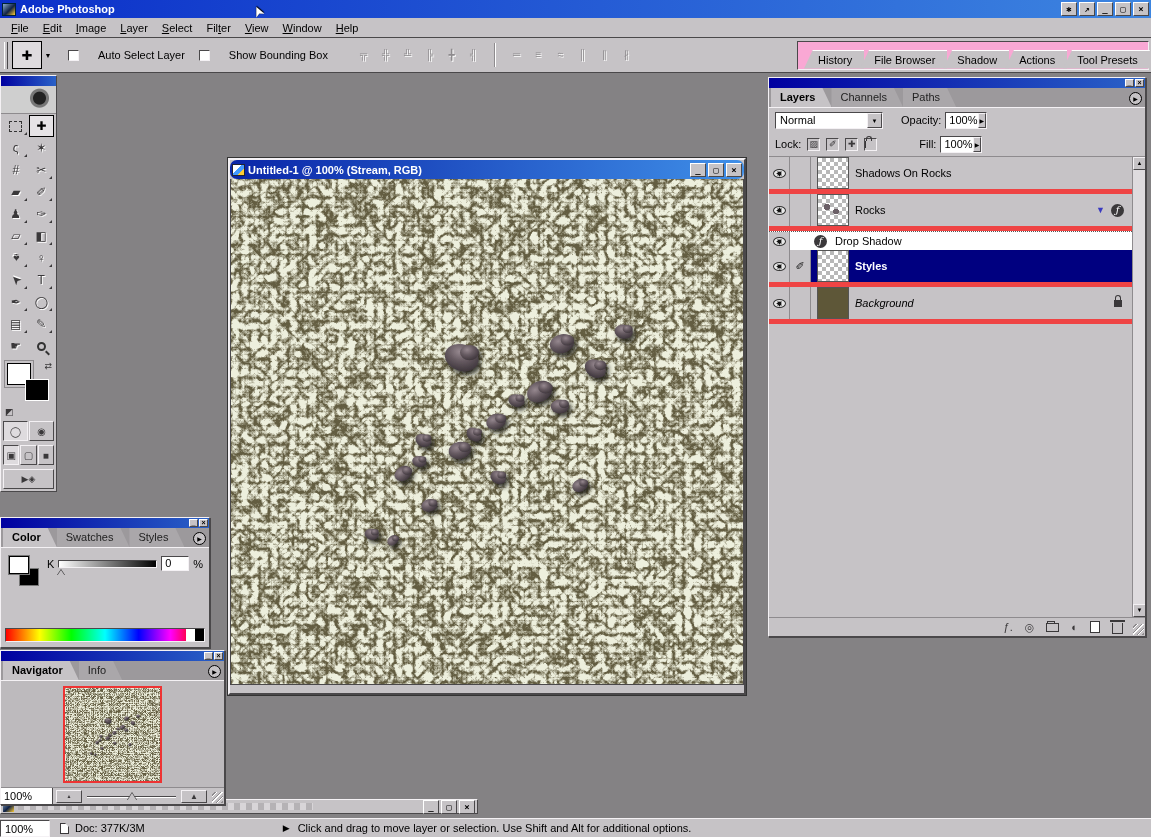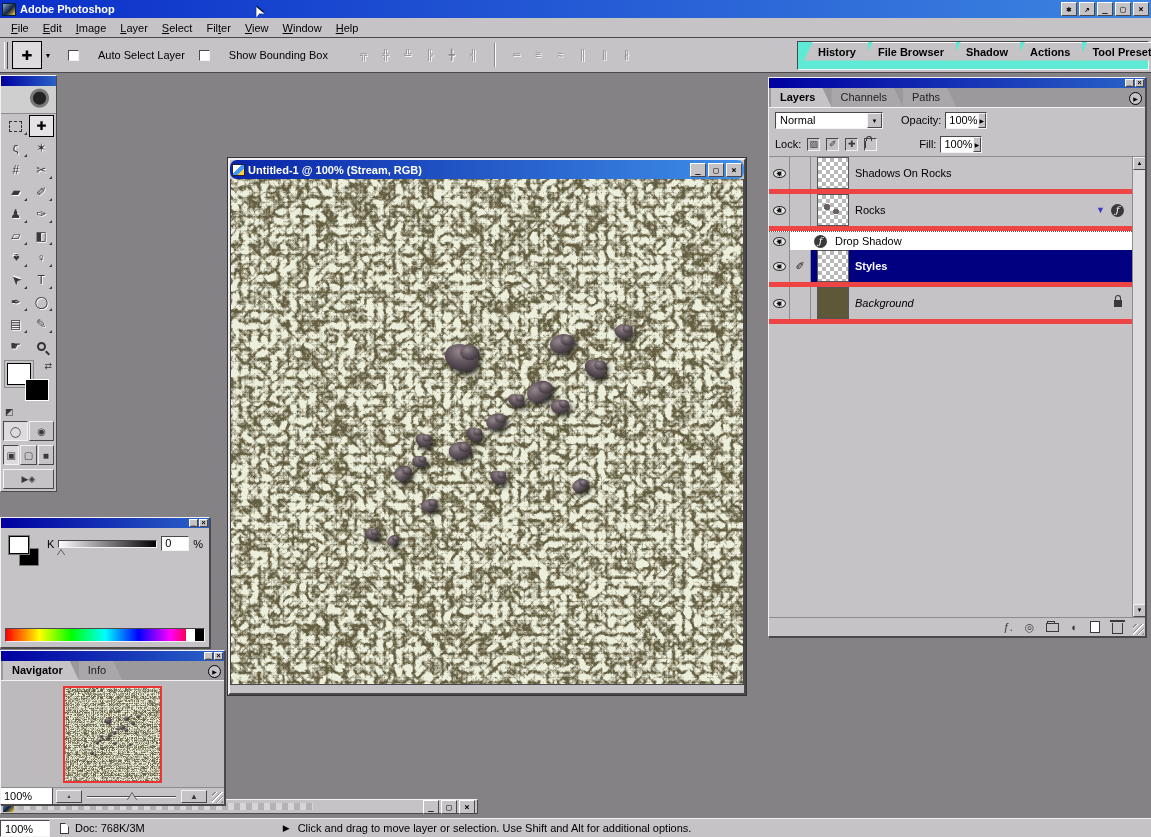--- a/index.html
+++ b/index.html
@@ -18,21 +18,21 @@
   #optionsbar{position:absolute;left:0;top:38px;width:1151px;height:35px;background:#c6c3c6;border-bottom:1px solid #4a484a;display:flex;align-items:center;}
   #opt-grip{width:4px;height:27px;margin:0 4px;border-left:1px solid #fff;border-right:1px solid #4a484a;}
   #opt-tool{width:30px;height:28px;background:#dedbde;border:1px solid #000;display:flex;align-items:center;justify-content:center;font-size:13px;}
   #opt-tool-dd{width:12px;height:28px;display:flex;align-items:center;justify-content:center;font-size:7px;}
   .opt-check{display:flex;align-items:center;gap:19px;margin-left:14px;}
   .cbx{width:11px;height:11px;background:#fff;border:1px solid;border-color:#4a484a #f4f1f4 #f4f1f4 #4a484a;}
   #align-groups{display:flex;align-items:center;margin-left:26px;gap:3px;}
   .algn{width:19px;height:17px;color:#8e8b8e;text-shadow:1px 1px 0 #fff;font-size:10px;text-align:center;line-height:16px;}
   .opt-div{width:2px;height:24px;border-left:1px solid #8e8b8e;border-right:1px solid #fff;margin:0 8px;}
   
-  #palette-well{margin-left:auto;margin-right:2px;width:352px;height:29px;background:#5eead4;border:1px solid;border-color:#4a484a #f4f1f4 #f4f1f4 #4a484a;display:flex;align-items:flex-start;padding:0 2px 0 10px;font-weight:bold;}
+  #palette-well{margin-left:auto;margin-right:2px;width:352px;height:29px;background:#f9a8d4;border:1px solid;border-color:#4a484a #f4f1f4 #f4f1f4 #4a484a;display:flex;align-items:flex-end;padding:0 2px 0 10px;}
   .well-tab{background:#c6c3c6;clip-path:polygon(9px 0,100% 0,100% 100%,0 100%);padding:3px 12px 3px 14px;margin-left:-4px;border-top:1px solid #fff;white-space:nowrap;height:19px;}
   
   #toolbox{position:absolute;left:0;top:75px;width:57px;background:#c6c3c6;border:1px solid;border-color:#f4f1f4 #4a484a #4a484a #f4f1f4;}
   #tb-title{height:10px;background:linear-gradient(90deg,#0000a0,#2a62c8);}
   #tb-logo{height:28px;background:radial-gradient(circle at 70% 45%,#222 0 6px,#777 7px 9px,#cfcfcf 10px),linear-gradient(#bdbabd,#8e8b8e);border-bottom:1px solid #8e8b8e;}
   #tool-grid{display:grid;grid-template-columns:1fr 1fr;padding:1px 2px;}
   .tool{height:22px;display:flex;align-items:center;justify-content:center;font-size:12px;color:#3a383a;position:relative;text-shadow:1px 1px 0 #fff;}
   .tool.sel{background:#e6e3e6;border:1px solid #000;text-shadow:none;color:#000;}
   .tool.fly::after{content:"";position:absolute;right:2px;bottom:2px;border-left:3px solid transparent;border-bottom:3px solid #3a383a;}
   .g-marquee{width:13px;height:11px;border:1px dashed #333;}
@@ -522,20 +522,26 @@
       <span class="trash"></span>
       <span class="grip"></span>
     </div>
 </div>
 
 <div id="color-palette" class="palette">
   <div class="pal-title">
     <span class="pal-tb">_</span>
     <span class="pal-tb">×</span>
   </div>
+  <div class="tabstrip" id="color-tabs">
+      <span class="tab active">Color</span>
+      <span class="tab">Swatches</span>
+      <span class="tab">Styles</span>
+    <span class="pal-menu-btn">▶</span>
+  </div>
   <div id="color-body">
     <span id="cfg"></span>
     <span id="cbg"></span>
     <div id="krow">
       <span>K</span>
       <span id="ktrack">
           <span id="kthumb"></span>
         </span>
       <span id="kval">0</span>
       <span>%</span>
@@ -675,16 +681,16 @@
   <span class="cap-btns">
     <span class="cap-btn">_</span>
     <span class="cap-btn">▢</span>
     <span class="cap-btn">×</span>
   </span>
 </div>
 
 <div id="statusbar">
   <span id="st-zoom">100%</span>
   <span id="st-pgicon"></span>
-  <span id="st-doc">Doc: 768K/3M</span>
+  <span id="st-doc">Doc: 377K/3M</span>
   <span id="st-tri">▶</span>
   <span>Click and drag to move layer or selection. Use Shift and Alt for additional options.</span>
 </div>
 
 </body></html>

